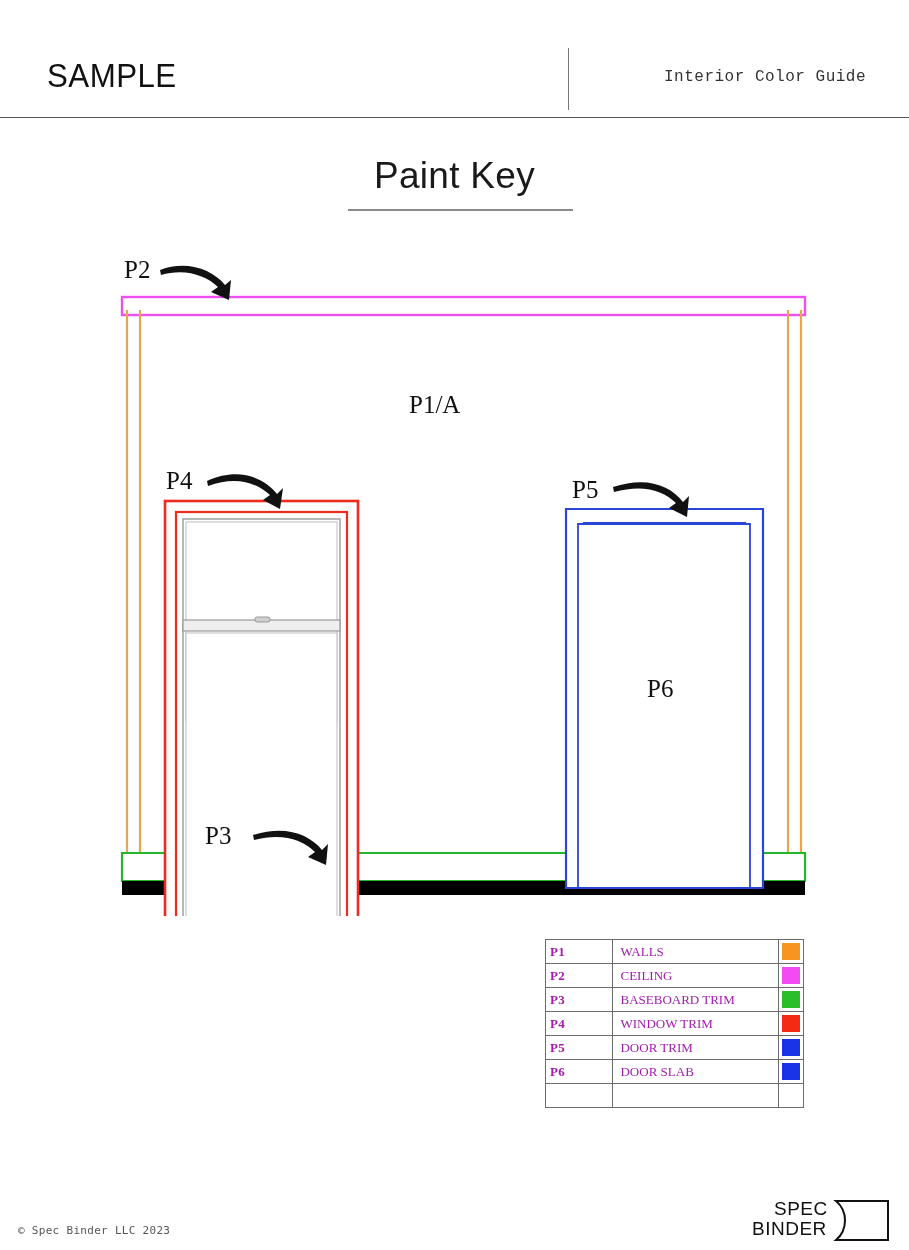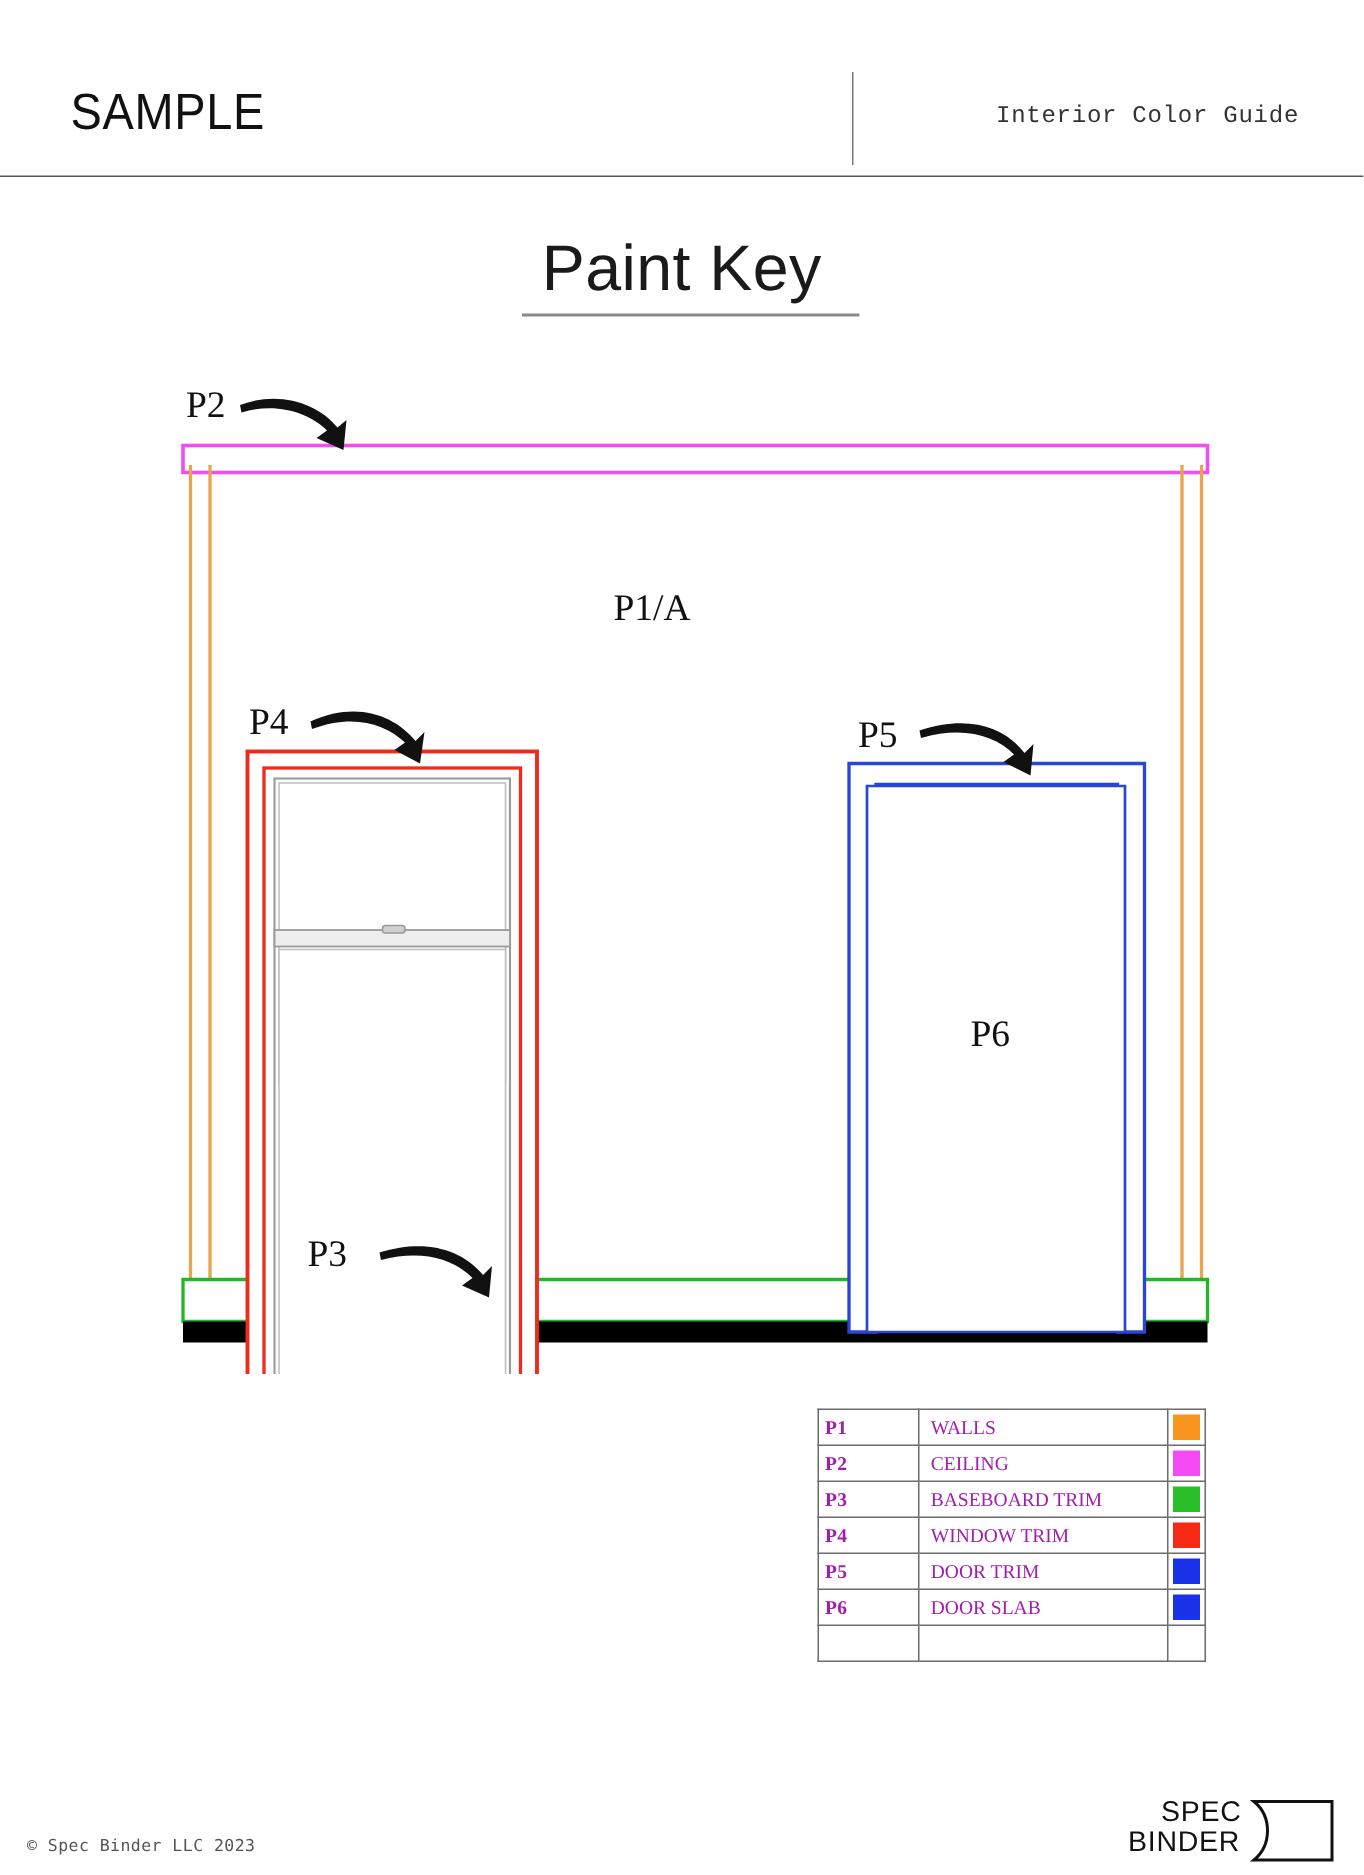--- a/index.html
+++ b/index.html
@@ -12,21 +12,21 @@
   #header-divider{position:absolute;left:568px;top:48px;width:1px;height:62px;background:#777;}
   #sample-title{position:absolute;left:47px;top:56px;font-size:34px;letter-spacing:.5px;
     font-family:"Liberation Sans",sans-serif;font-weight:400;color:#111;
     transform:scaleX(.92);transform-origin:left center;white-space:nowrap;}
   #doc-subtitle{position:absolute;left:634px;top:68px;font-size:16px;
     font-family:Liberation Mono, monospace;color:#333;
     letter-spacing:.5px;white-space:nowrap;margin-left:30px;}
 
   
   #page-title{position:absolute;left:0;top:155px;width:909px;text-align:center;
-    font-size:43px;font-weight:400;color:#1a1a1a;letter-spacing:.3px;}
+    font-size:37px;font-weight:400;color:#1a1a1a;letter-spacing:.3px;}
   #page-title-rule{position:absolute;left:348px;top:209px;width:225px;height:2px;background:#8a8a8a;}
 
   
   #diagram{position:absolute;left:0;top:236px;width:909px;height:680px;}
   #diagram svg{display:block;}
 
   .lbl{font-family:"Liberation Serif","DejaVu Serif",serif;font-size:25px;fill:#111;}
 
   
   #legend{position:absolute;left:545px;top:939px;width:259px;

